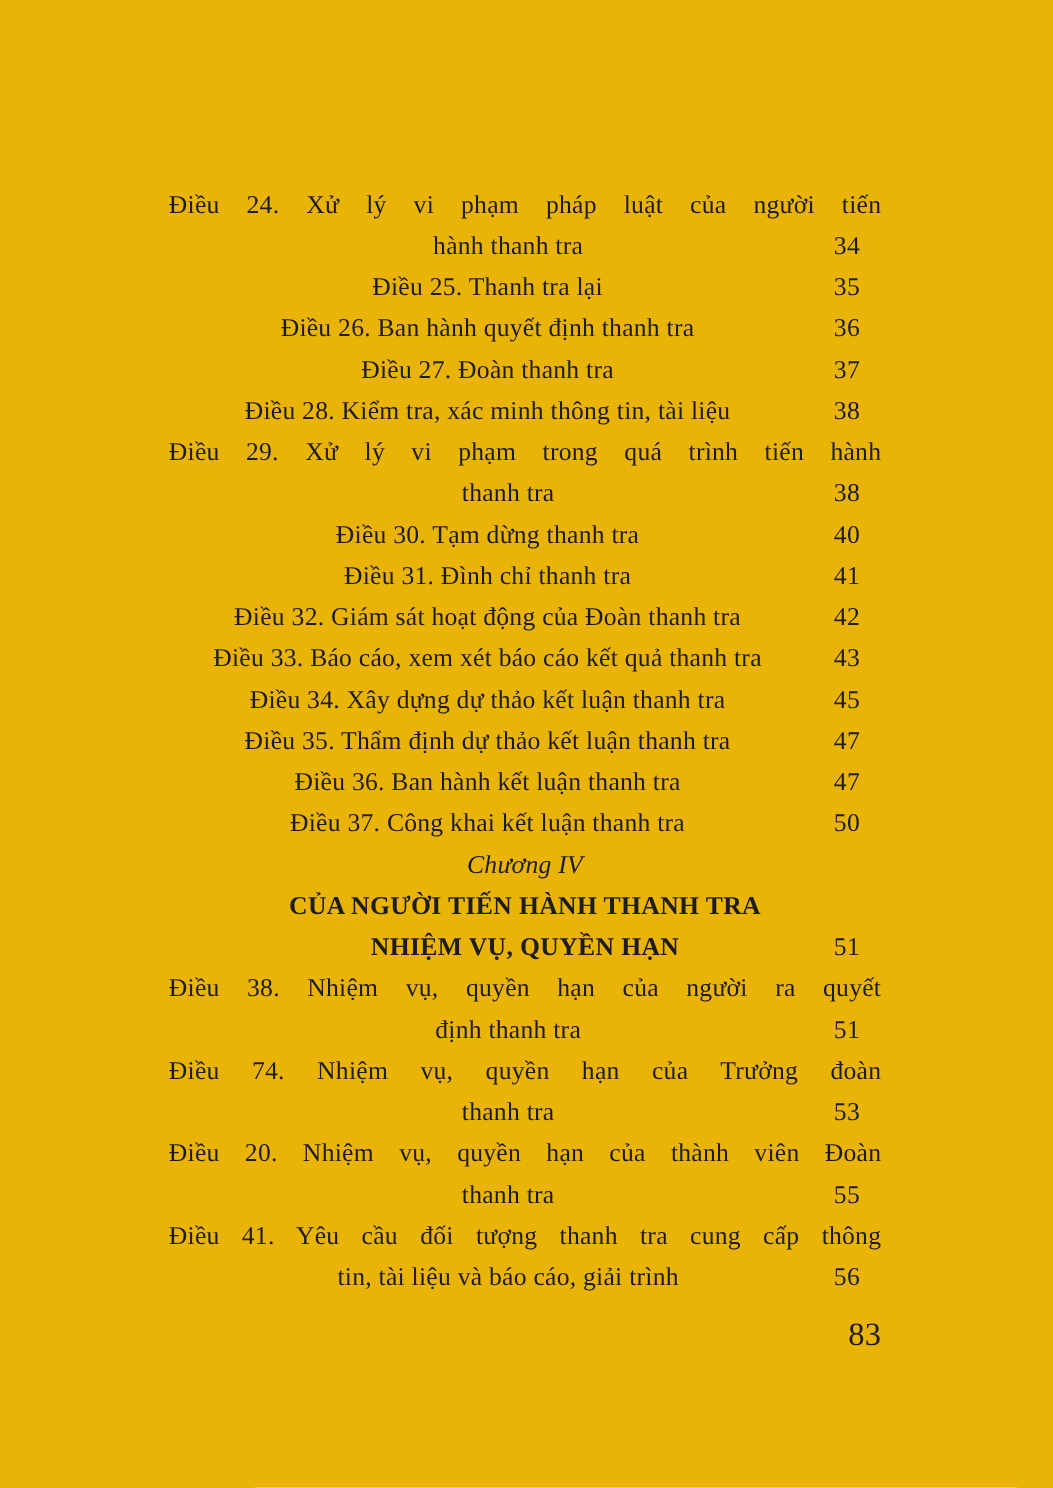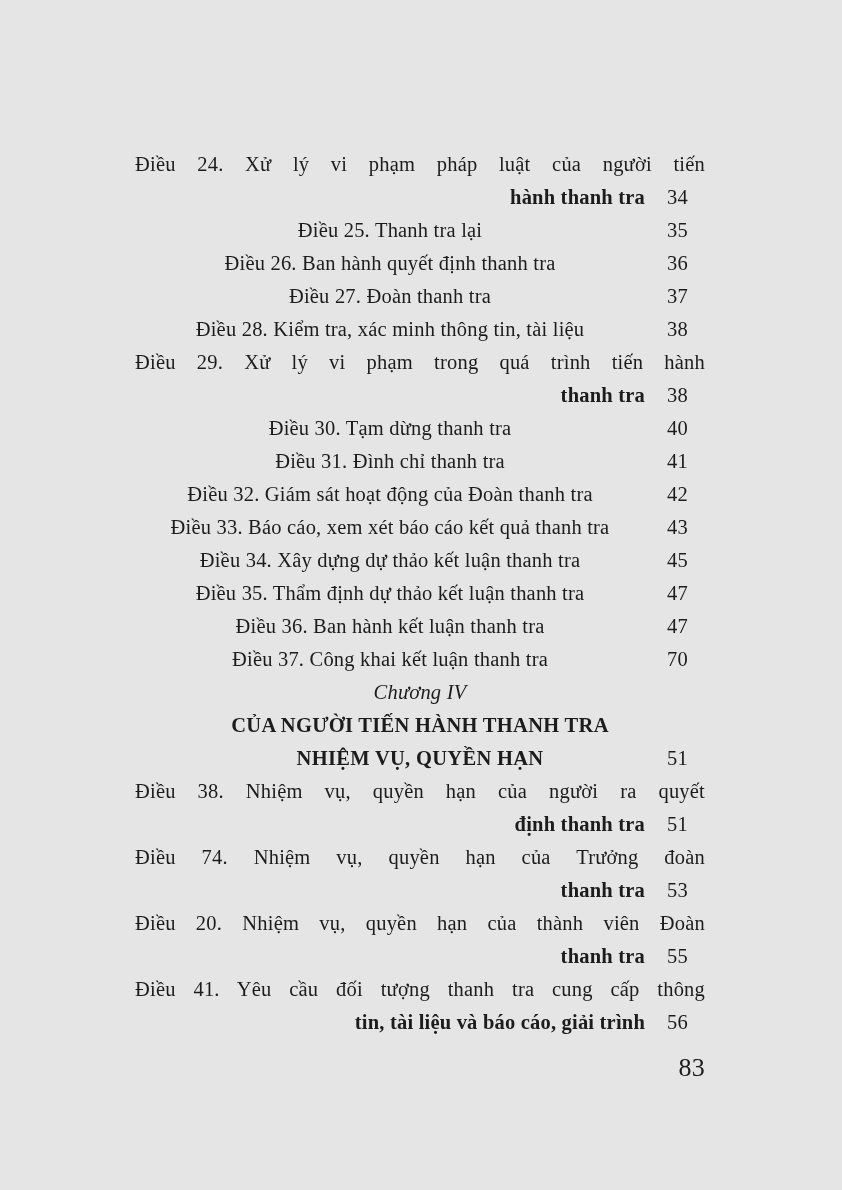--- a/index.html
+++ b/index.html
@@ -9,35 +9,35 @@
     height: 1190px;
     font-family: "Liberation Serif", "DejaVu Serif", serif;
     color: #1c1c1c;
     overflow: hidden;
   }
   .page {
     position: relative;
     width: 842px;
     height: 1190px;
     padding: 148px 137px 0 135px;
-    background: #e5e5e5;
+    background: #eab308;
   }
   .toc-list { width: 100%; }
   .entry {
     position: relative;
     font-size: 20.5px;
     line-height: 33px;
     letter-spacing: 0.2px;
   }
   .l1 { text-align: center; }
   .l1.just {
     text-align: justify;
     text-align-last: justify;
   }
-  .l2 { padding-left: 33px; text-align: right; padding-right: 60px; font-weight: bold; }
+  .l2 { padding-left: 33px; text-align: center; padding-right: 60px; }
   .pg {
     position: absolute;
     right: 17px;
     bottom: 0;
     line-height: 33px;
   }
   .entry.single .l1 { padding-right: 60px; }
   .chapter { text-align: center; }
   .ch-italic { font-style: italic; text-align: center; }
   .ch-bold { font-weight: bold; letter-spacing: 0.3px; }
@@ -103,21 +103,21 @@
       <div class="entry single">
         <div class="l1">Điều 35. Thẩm định dự thảo kết luận thanh tra</div>
         <span class="pg">47</span>
       </div>
       <div class="entry single">
         <div class="l1">Điều 36. Ban hành kết luận thanh tra</div>
         <span class="pg">47</span>
       </div>
       <div class="entry single">
         <div class="l1">Điều 37. Công khai kết luận thanh tra</div>
-        <span class="pg">70</span>
+        <span class="pg">50</span>
       </div>
       <div class="entry chapter">
         <div class="ch-italic">Chương IV</div>
         <div class="ch-bold">CỦA NGƯỜI TIẾN HÀNH THANH TRA</div>
         <div class="ch-bold">NHIỆM VỤ, QUYỀN HẠN</div>
         <span class="pg">51</span>
       </div>
       <div class="entry multi">
         <div class="l1 just">Điều 38. Nhiệm vụ, quyền hạn của người ra quyết</div>
         <div class="l2">định thanh tra</div>

